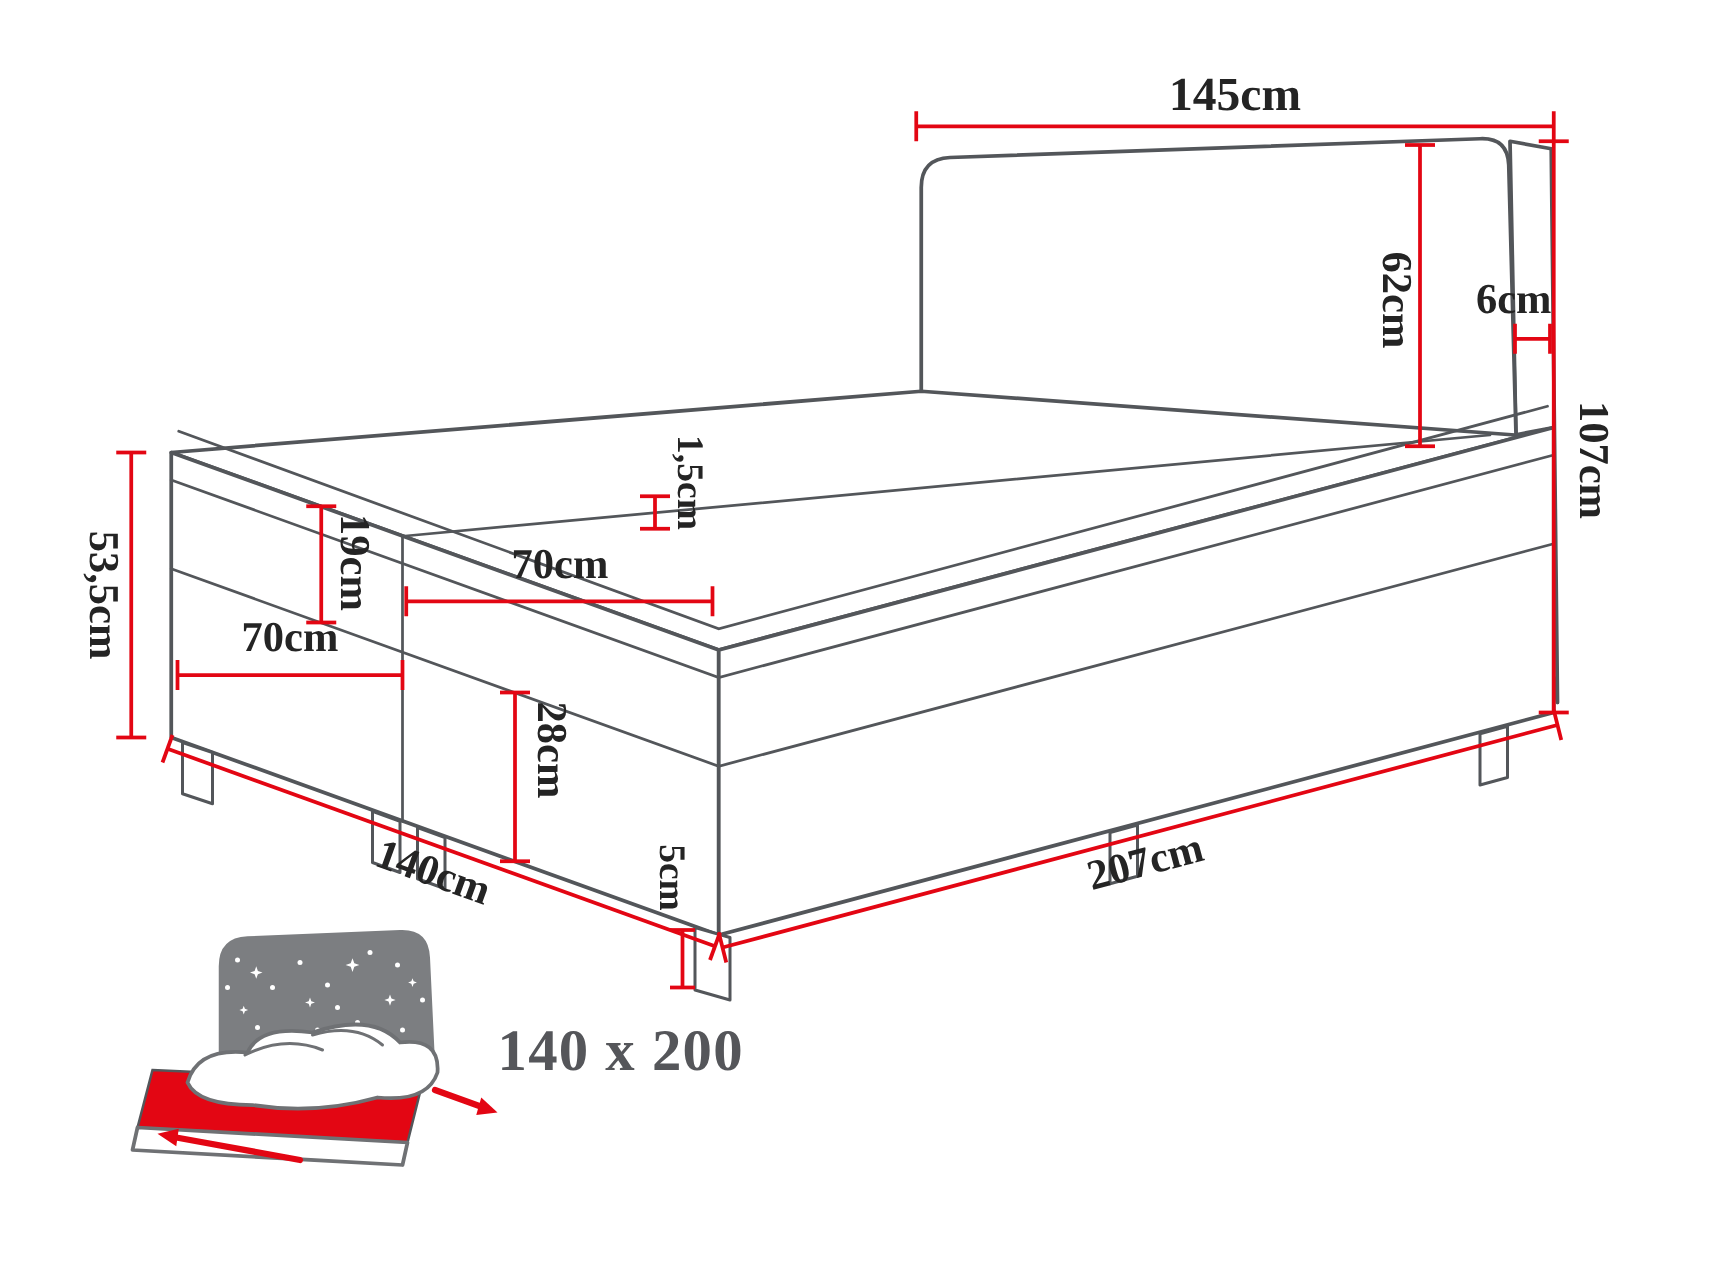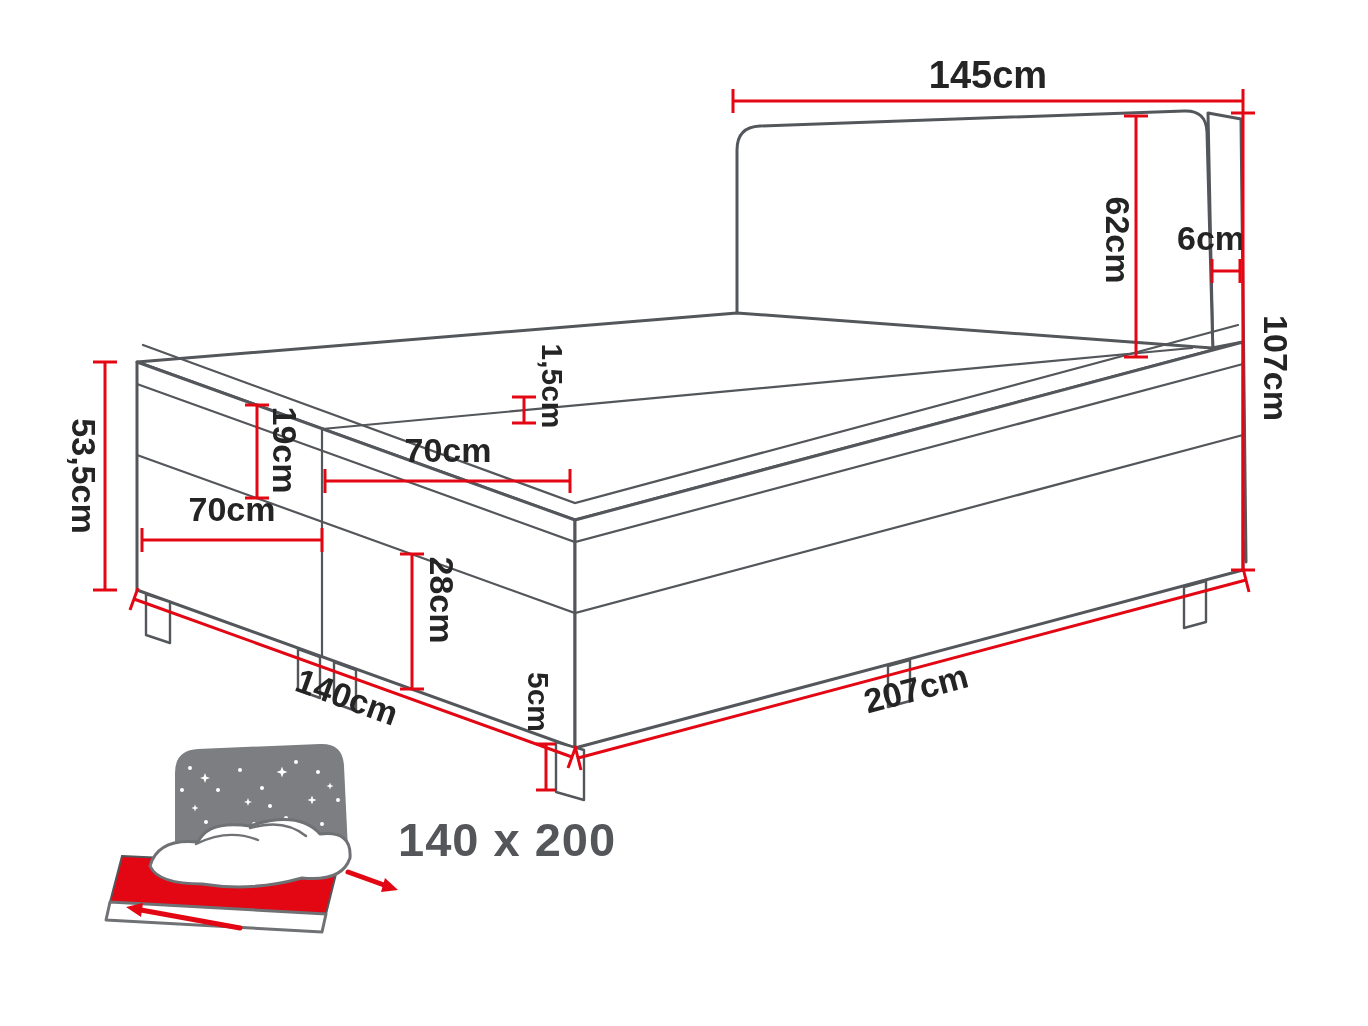--- a/index.html
+++ b/index.html
@@ -1,17 +1,17 @@
 <!DOCTYPE html>
 <html><head>
 <meta charset="utf-8">
 <style>
   html,body{margin:0;padding:0;background:#ffffff;}
   .stage{position:relative;width:1368px;height:1026px;background:#fff;
-         font-family:Liberation Sans, sans-serif;overflow:hidden;}
+         font-family:Liberation Serif, serif;overflow:hidden;}
   svg{display:block;}
   .outline{fill:#ffffff;stroke:#53565a;stroke-width:3;stroke-linejoin:round;stroke-linecap:round;}
   .seam{fill:none;stroke:#53565a;stroke-width:2.2;stroke-linecap:round;}
   .leg{fill:#ffffff;stroke:#53565a;stroke-width:2.4;stroke-linejoin:round;}
   .dimline{stroke:#e30613;stroke-width:3;fill:none;stroke-linecap:butt;}
   .dimlabel{fill:#242424;font-weight:bold;font-size:34px;}
   .dimlabel.small{font-size:30px;}
   .dimlabel.big{font-size:38px;}
   .sizelabel{fill:#55565a;font-weight:bold;font-size:47px;letter-spacing:1px;}
   .icon-gray{fill:#7c7e81;}

